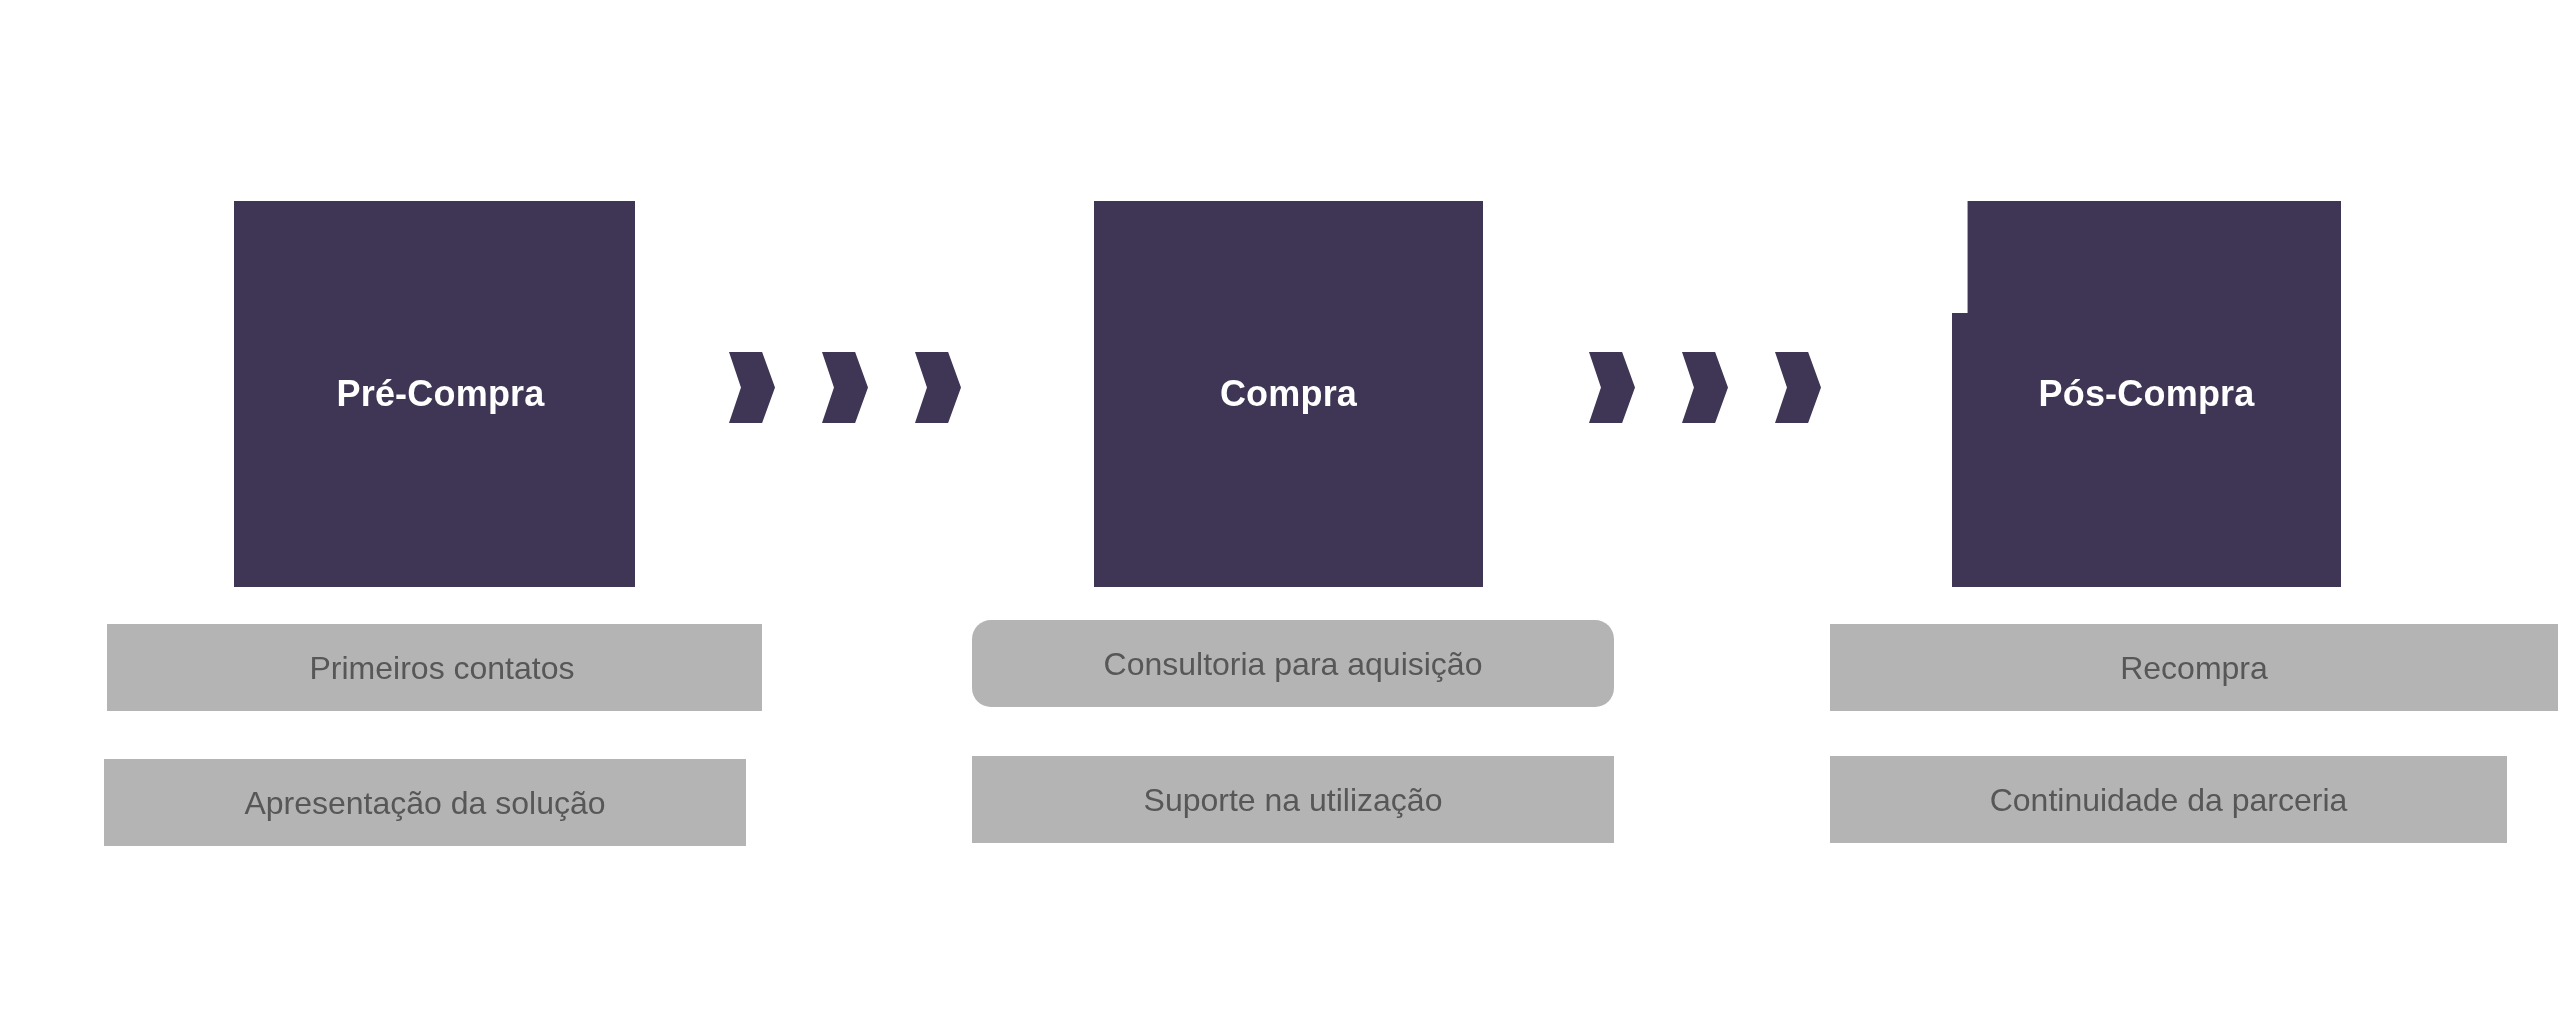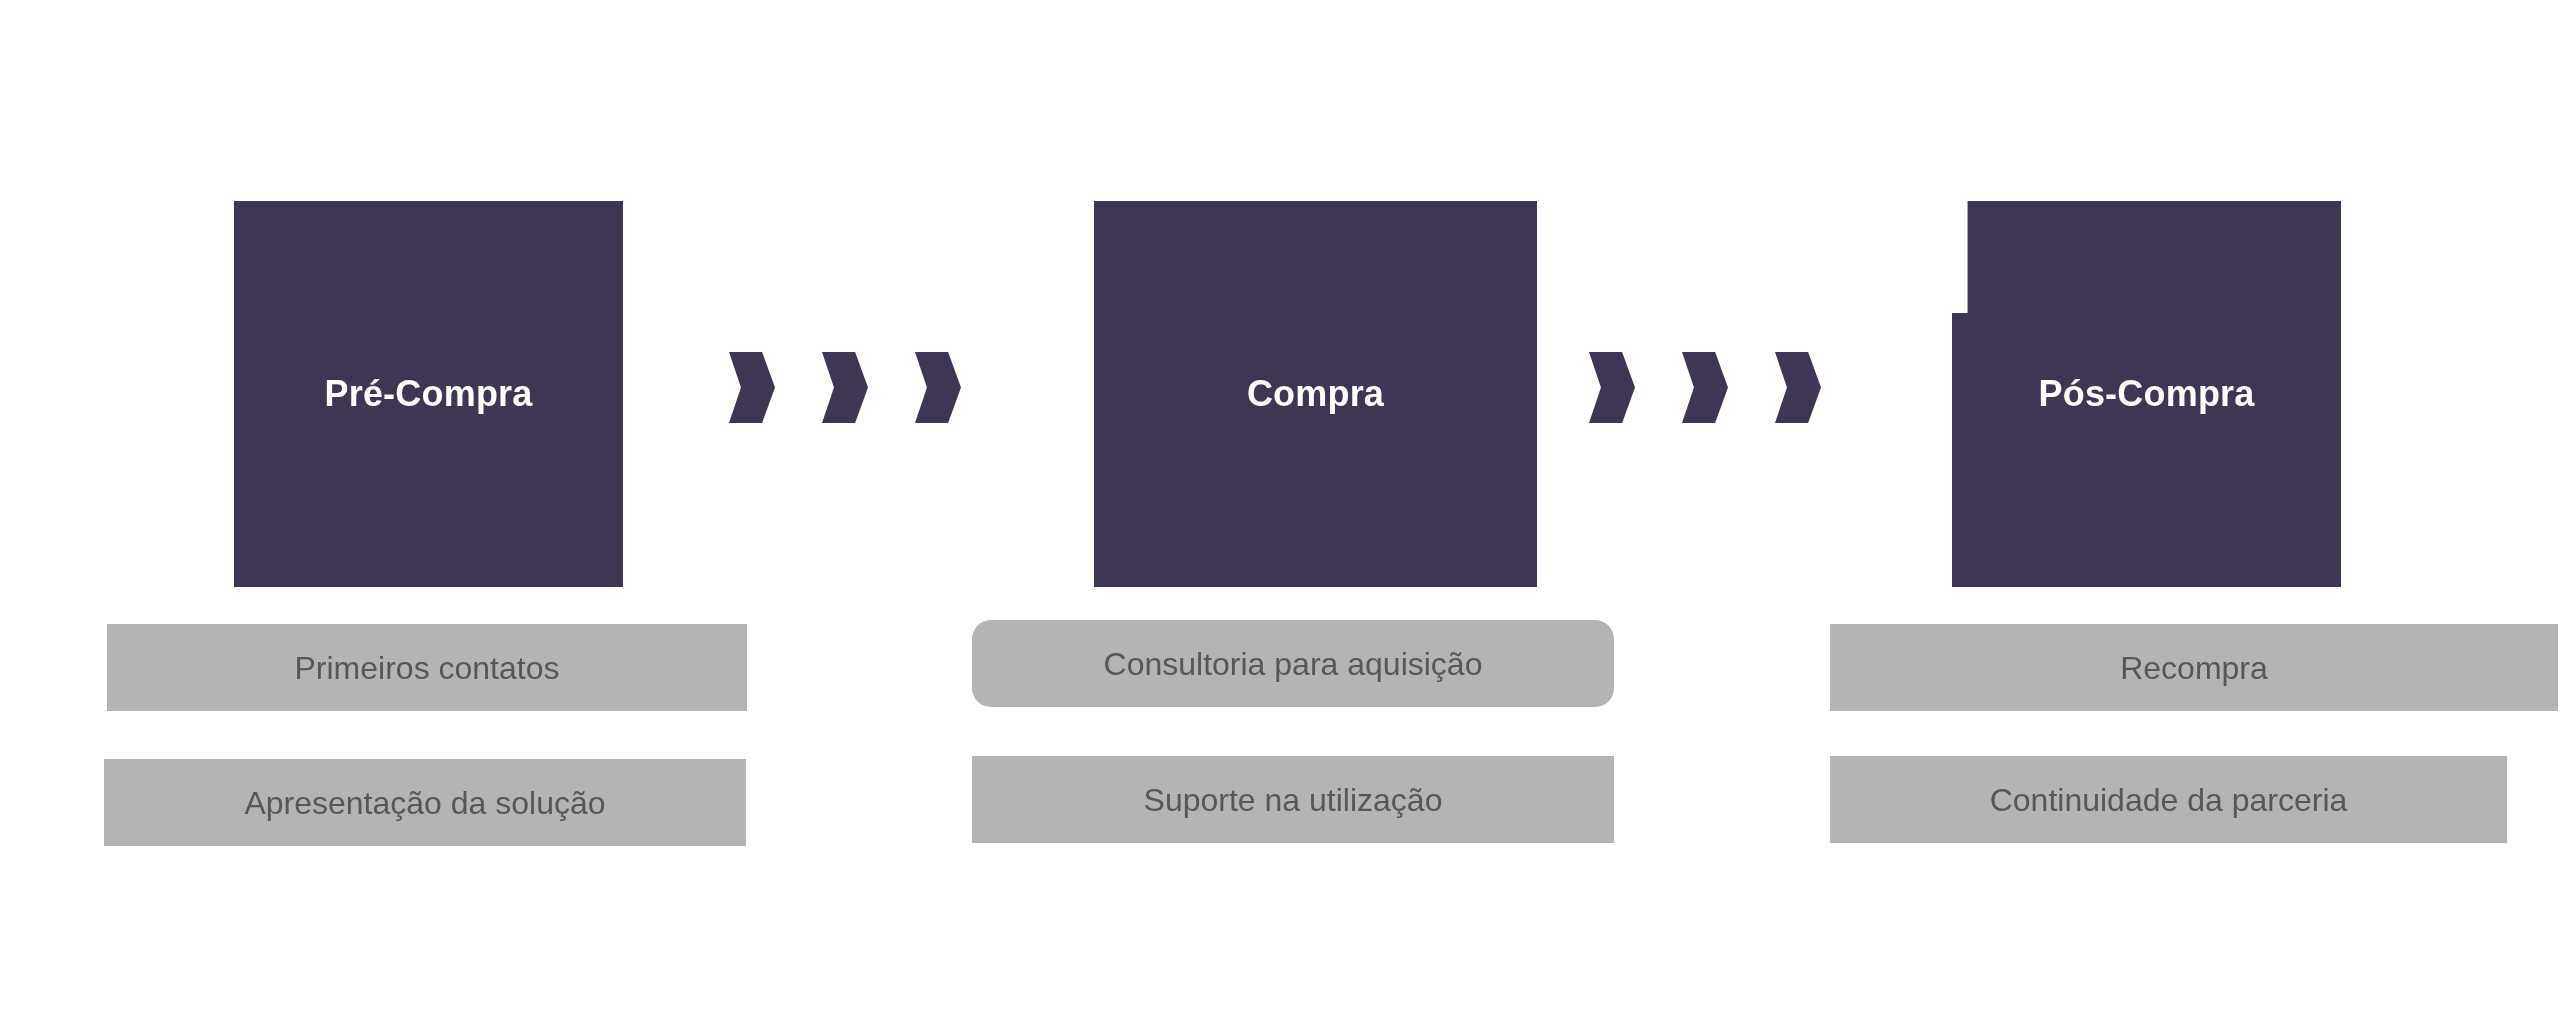--- a/index.html
+++ b/index.html
@@ -33,22 +33,22 @@
   .stage-label {
     color: #ffffff;
     font-weight: bold;
     font-size: 36px;
     letter-spacing: 0.2px;
     line-height: 1;
     text-align: center;
     white-space: nowrap;
   }
 
-  #stage-box-0 { left: 234px;  top: 201px; width: 389px; height: 386px; }
-  #stage-box-1 { left: 1094px; top: 201px; width: 443px; height: 386px; }
+  #stage-box-0 { left: 234px;  top: 201px; width: 389px; height: 386px; padding-left: 12px; }
+  #stage-box-1 { left: 1094px; top: 201px; width: 389px; height: 386px; }
 
   
   #stage-box-2 {
     left: 1952px;
     top: 201px;
     width: 389px;
     height: 386px;
     background: transparent;
   }
   #stage-box-2 .notched-shape {
@@ -91,21 +91,21 @@
   }
   .caption-text {
     color: #575757;
     font-size: 32px;
     line-height: 1;
     text-align: center;
     white-space: nowrap;
   }
 
   
-  #caption-bar-0-0 { left: 107px;  top: 624px; width: 640px; height: 87px; }
+  #caption-bar-0-0 { left: 107px;  top: 624px; width: 640px; height: 87px; padding-left: 15px; }
   #caption-bar-0-1 { left: 104px;  top: 759px; width: 642px; height: 87px; }
   
   #caption-bar-1-0 { left: 972px; top: 620px; width: 642px; height: 87px; border-radius: 19px; }
   #caption-bar-1-1 { left: 972px; top: 756px; width: 642px; height: 87px; }
   
   #caption-bar-2-0 { left: 1830px; top: 624px; width: 728px; height: 87px; }
   #caption-bar-2-1 { left: 1830px; top: 756px; width: 677px; height: 87px; }
 </style>
 </head>
 <body>

